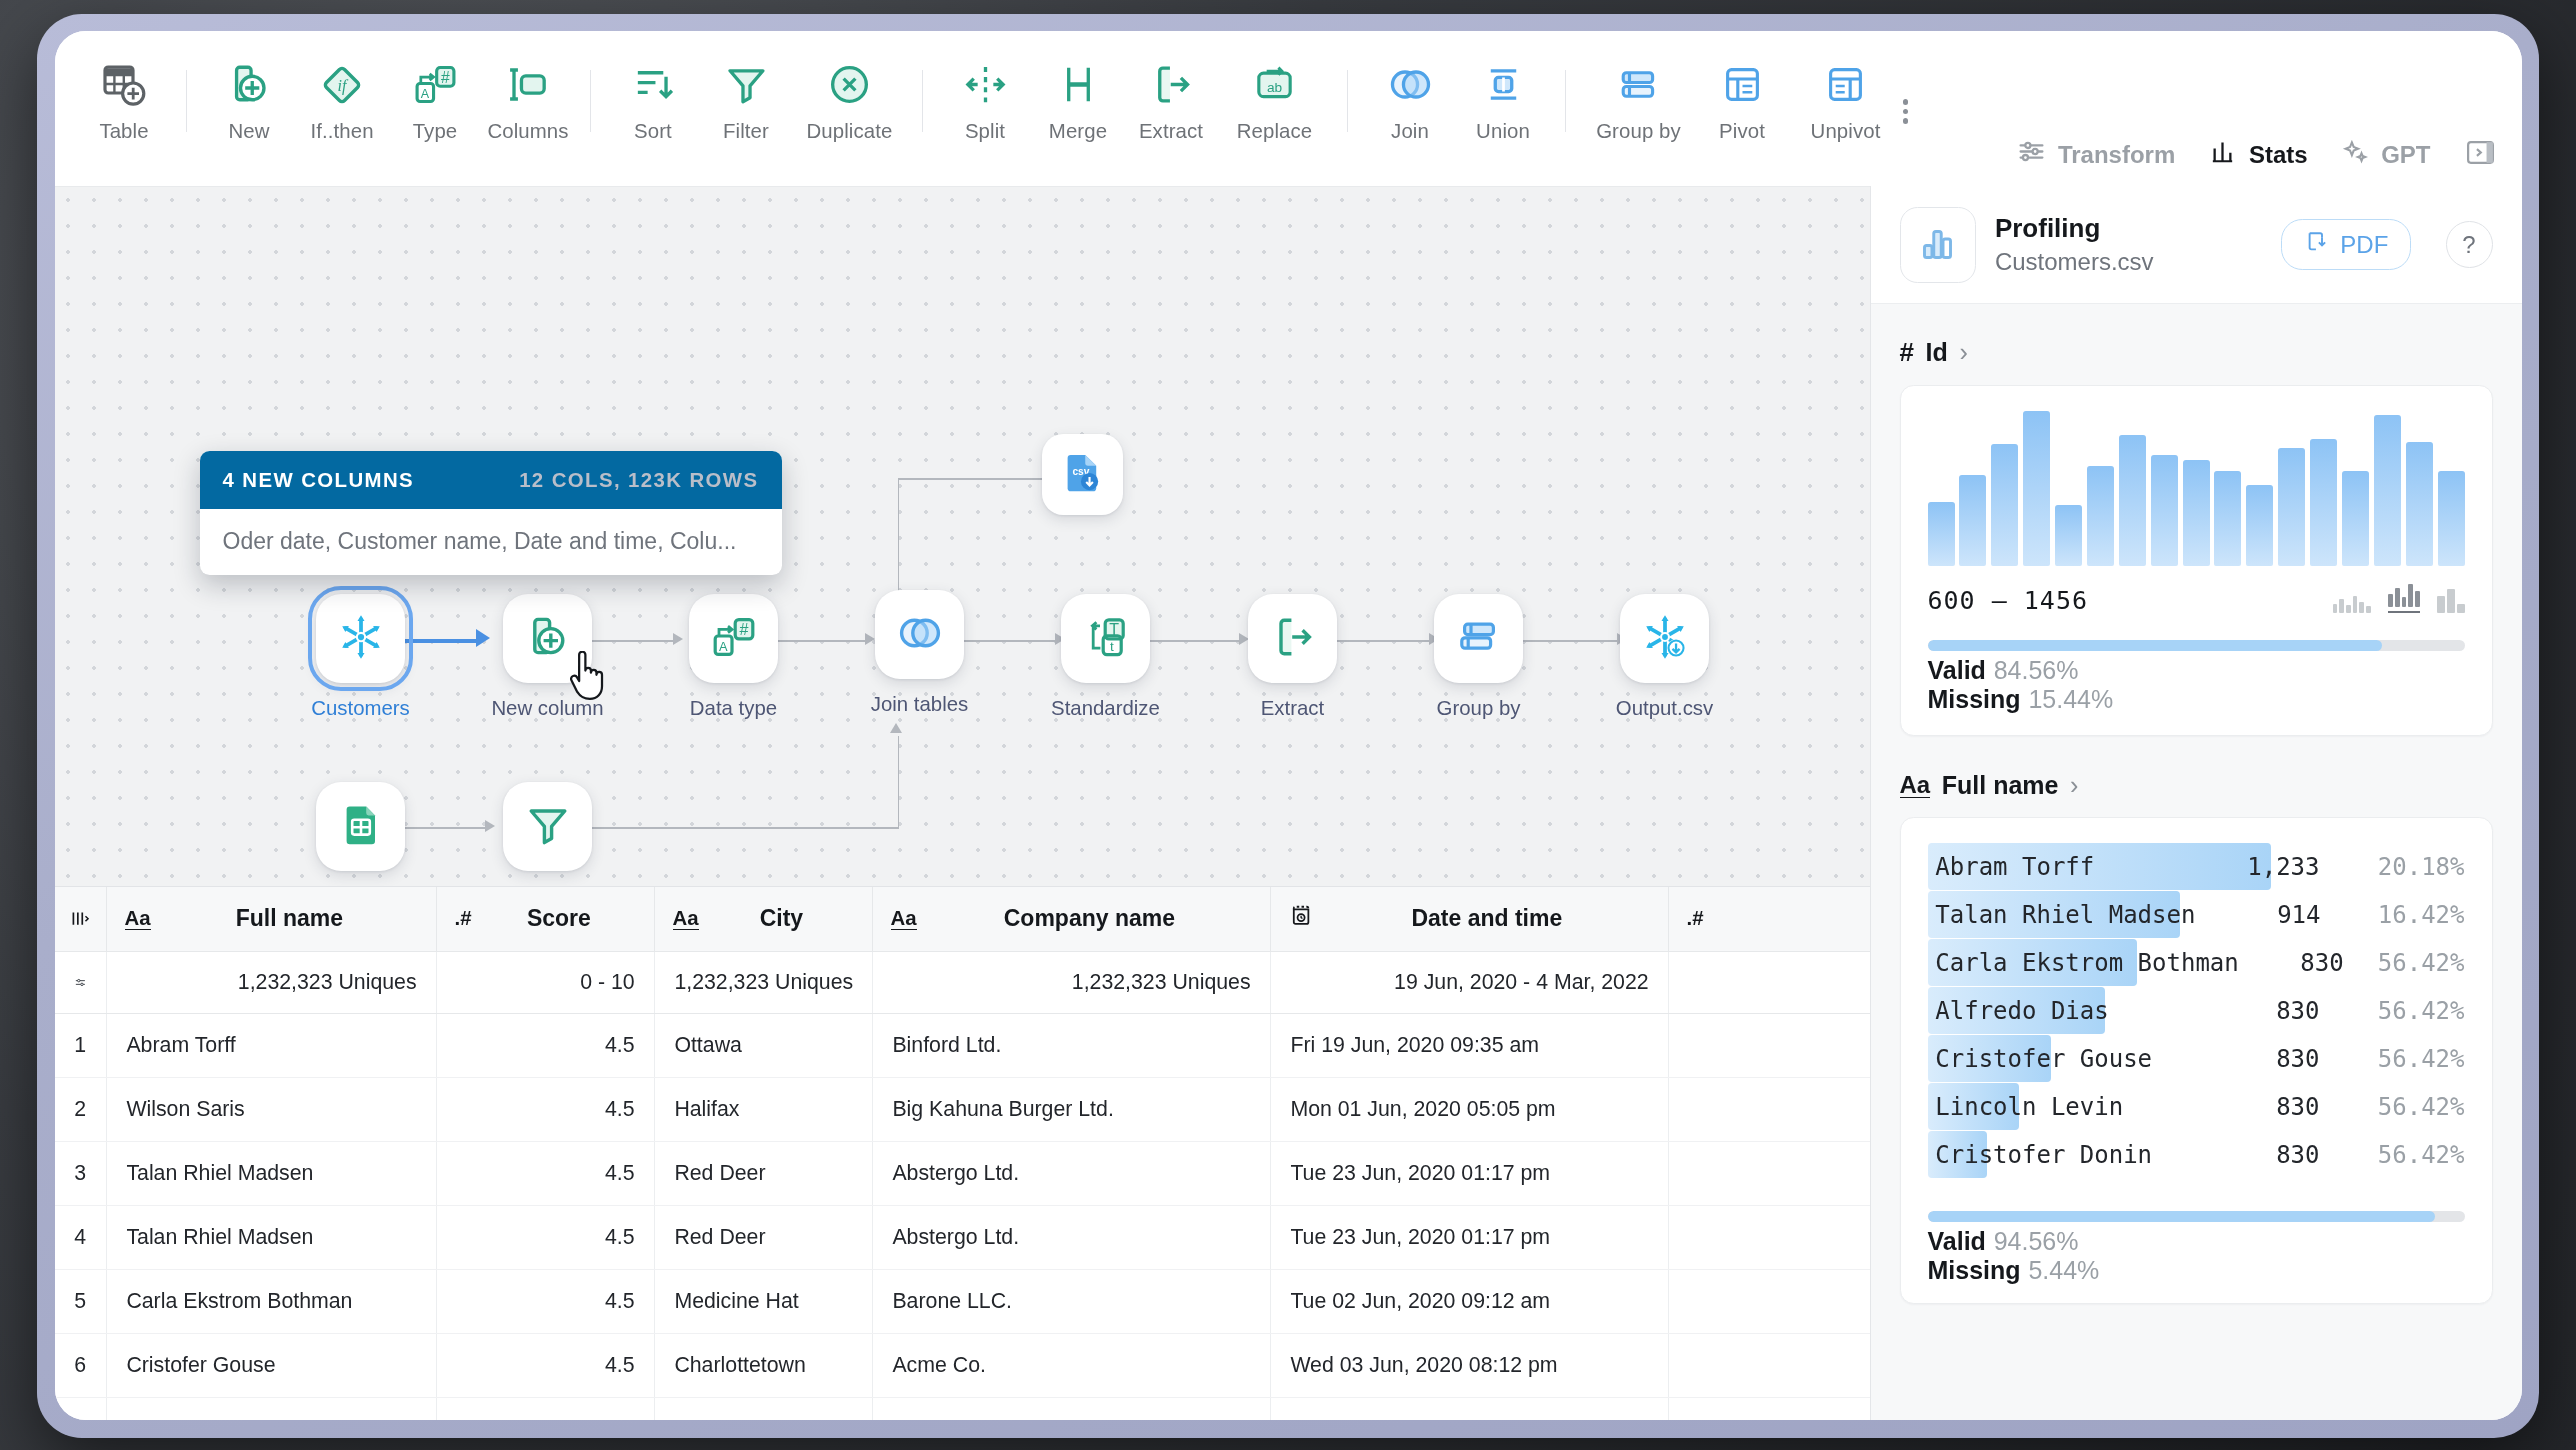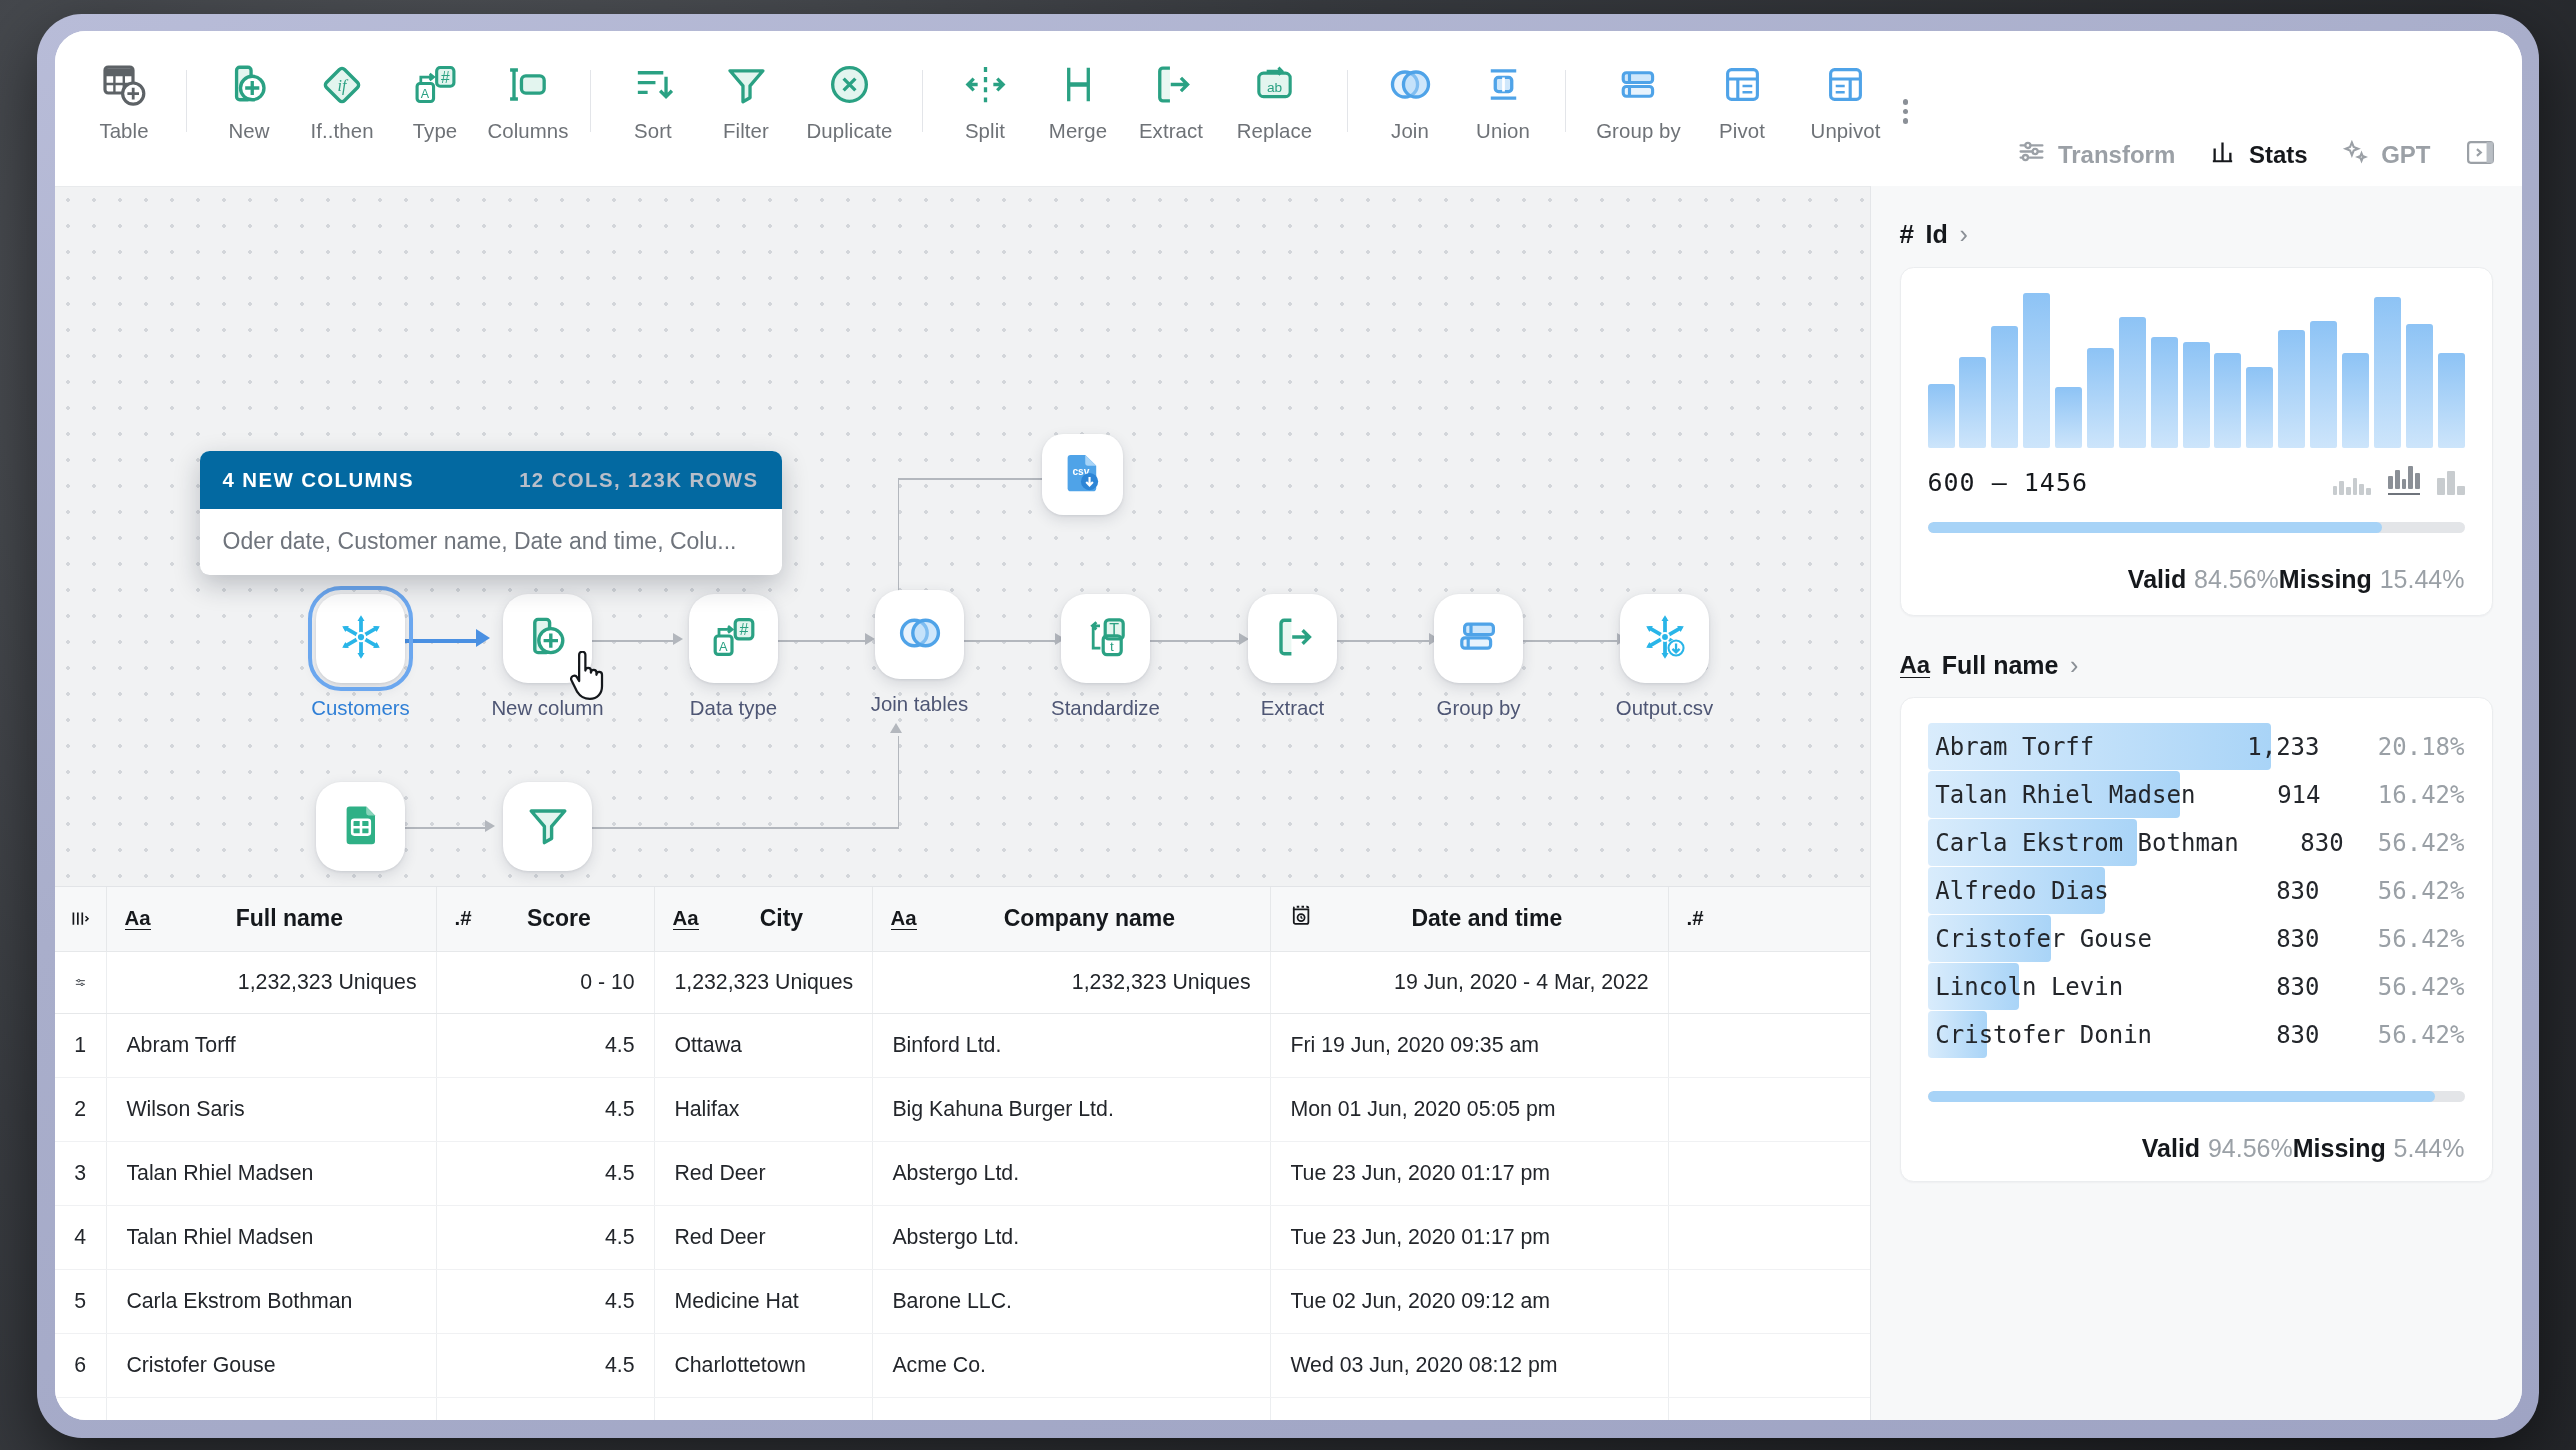--- a/index.html
+++ b/index.html
@@ -199,21 +199,21 @@
   .hist-row { display: flex; align-items: center; justify-content: space-between; margin-top: 19.4px; }
   .hist-range { font-family: "DejaVu Sans Mono", monospace; font-size: 25px; color: #15181c; letter-spacing: 1px;}
   .hist-modes { display: flex; align-items: flex-end; gap: 17.5px; }
   .mode { display: flex; align-items: flex-end; gap: 1.9px; height: 25px; cursor:pointer;}
   .mode i { display: block; width: 4.8px; background: #c8cccf; border-radius: 1px; }
   .mode.active i { background: #8b9097; }
   .mode.active { border-bottom: 2.9px solid #6f747c; padding-bottom: 3.9px; }
 
   .vm-bar { height: 10.7px; border-radius: 5.8px; background: #e3e5e8; margin-top: 25px; overflow: hidden; }
   .vm-bar > span { display: block; height: 100%; background: #a7d3f7; border-radius: 5.8px; }
-  .vm-row { display: flex; justify-content: flex-end; margin-top: 32px; font-size: 25px; }
+  .vm-row { display: flex; justify-content: flex-end; margin-top: 5px; font-size: 25px; flex-direction: column; }
   .vm-row b { color: #15181c; font-weight: 700; }
   .vm-row span.v { color: #9aa0a6; margin-left: 7.8px; }
 
   
   .vrow { position: relative; height: 47px; display: flex; align-items: center; margin-bottom: 1px; }
   .vbar {
     position: absolute; left: 0; top: 0; height: 100%; border-radius: 3.9px;
     background: linear-gradient(90deg,#d9ecfc 0%, #a9d4f7 100%);
   }
   .vname {
@@ -840,20 +840,44 @@
               <td>Thu 11 Jun, 2020 02:22 am</td>
               <td></td>
             </tr>
 
           </tbody>
         </table>
       </div>
     </div>
 
     <div id="panel">
+      <div id="panel-head">
+        <div class="picon">
+          <svg width="39" height="39" viewBox="0 0 24 24" fill="none" stroke="#7db8e8" stroke-width="1.8" stroke-linejoin="round">
+            <rect x="4" y="12.6" width="4.6" height="7.4" rx="1.3" fill="#d9ecfb"></rect>
+            <rect x="9.7" y="4" width="4.6" height="16" rx="1.3" fill="#d9ecfb"></rect>
+            <rect x="15.4" y="8.6" width="4.6" height="11.4" rx="1.3" fill="#ffffff"></rect>
+          </svg>
+        </div>
+        <div class="ttl">
+          <div class="t1">Profiling</div>
+          <div class="t2">Customers.csv</div>
+        </div>
+        <div class="pdf-btn">
+          <span>
+            <svg width="27" height="27" viewBox="0 0 24 24" fill="none" stroke="#5ba3e8" stroke-width="1.7">
+              <path d="M5 4.6h9.4a1.6 1.6 0 0 1 1.6 1.6v2.4"></path>
+              <path d="M5 4.6v12.8a1.6 1.6 0 0 0 1.6 1.6h4"></path>
+              <path d="M16 8.6v6.6M13.2 12.8l2.8 2.6 2.8-2.6"></path>
+            </svg>
+          </span>
+          <span>PDF</span>
+        </div>
+        <div class="help-btn">?</div>
+      </div>
 
       <div id="panel-body">
 
         <div class="sec-title">
           <span class="tyi" style="font-size:26px;">#</span>
           <span>Id</span>
           <span class="chev">›</span>
         </div>
 
         <div class="card">

